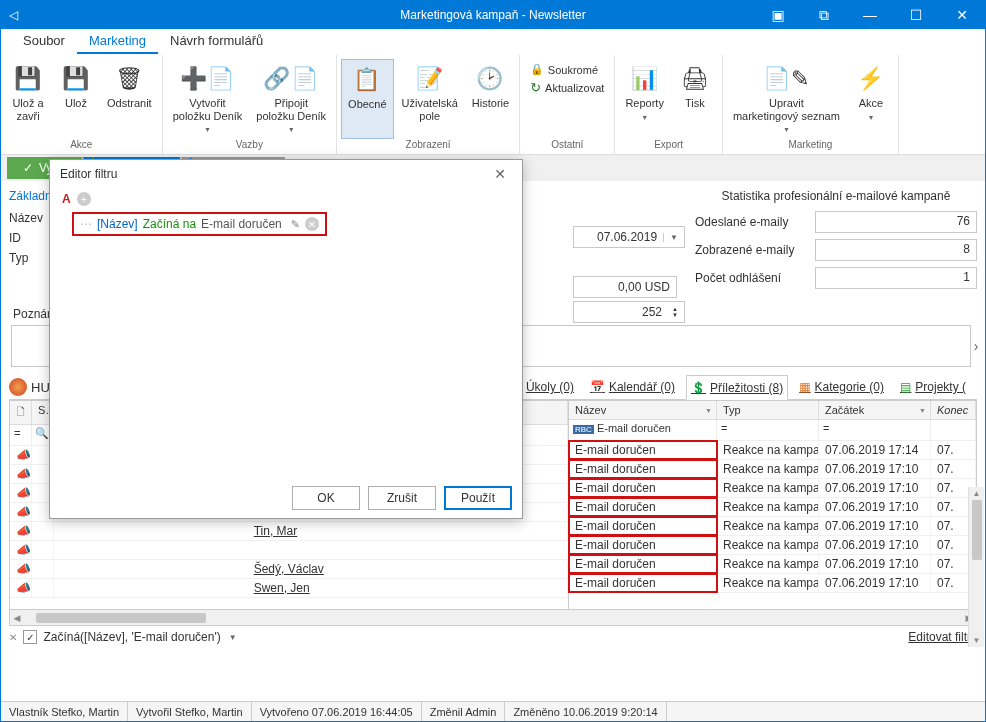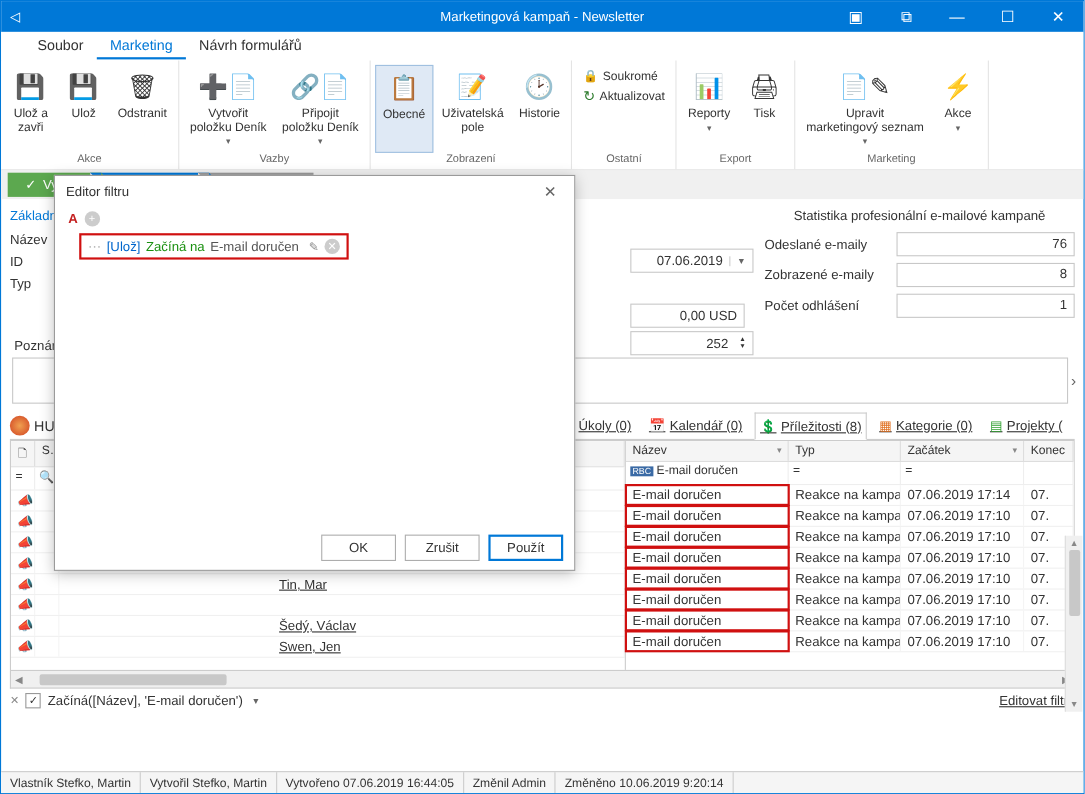--- a/index.html
+++ b/index.html
@@ -6,21 +6,21 @@
     body { width: 986px; height: 722px; overflow: hidden; background: #fff; border: 1px solid #0078d7; position: relative; font-size: 12px; color: #333; }
     
     
     .title-bar { height: 28px; background: #0078d7; color: #fff; display: flex; align-items: center; justify-content: space-between; padding: 0 0 0 8px; }
     .title-bar .left { display: flex; align-items: center; gap: 8px; }
     .title-text { position: absolute; left: 50%; transform: translateX(-50%); font-size: 12px; }
     .title-bar .right { display: flex; }
     .win-btn { width: 46px; height: 28px; display: flex; align-items: center; justify-content: center; cursor: pointer; font-size: 14px; }
     
     
-    .menu-tabs { height: 26px; background: #fff; display: flex; padding-left: 21px; border-bottom: 1px solid transparent; }
+    .menu-tabs { height: 26px; background: #fff; display: flex; padding-left: 10px; border-bottom: 1px solid transparent; }
     .menu-tab { padding: 4px 12px; cursor: pointer; font-size: 13px; }
     .menu-tab.active { color: #0078d7; border-bottom: 2px solid #0078d7; }
     
     
     .ribbon { height: 100px; display: flex; background: #fff; border-bottom: 1px solid #ddd; }
     .ribbon-group { display: flex; flex-direction: column; align-items: center; border-right: 1px solid #e4e4e4; padding: 4px 4px 2px; }
     .ribbon-group-items { display: flex; gap: 2px; flex: 1; }
     .ribbon-group-label { font-size: 10px; color: #666; margin-top: auto; padding-bottom: 2px; }
     .ribbon-btn { display: flex; flex-direction: column; align-items: center; justify-content: flex-start; padding: 4px 6px 2px; cursor: pointer; text-align: center; min-width: 46px; }
     .ribbon-btn.active { background: #dfe9f5; border: 1px solid #a0c0e0; }
@@ -401,21 +401,21 @@
         <div class="grid-cell" style="width: 22px;"><span class="row-icon">📣</span></div>
         <div class="grid-cell" style="width: 22px;"></div>
         <div class="grid-cell underline" style="width: 520px; padding-left: 200px;">Swen, Jen</div>
       </div>
     </div>
   <div class="right-grid" id="right-grid">
       <div class="grid-header-row">
         <div class="grid-header-cell sorted" style="width: 148px;">Název</div>
         <div class="grid-header-cell" style="width: 102px;">Typ</div>
         <div class="grid-header-cell sorted" style="width: 112px;">Začátek</div>
-        <div class="grid-header-cell" style="width: 45px;">Konec</div>
+        <div class="grid-header-cell" style="width: 45px; font-style: italic;">Konec</div>
       </div>
       <div class="filter-row">
         <div class="filter-cell" style="width: 148px;"><span style="background:#3a6aa5;color:#fff;padding:0 2px;font-size:8px;margin-right:3px;">RBC</span>E-mail doručen</div>
         <div class="filter-cell" style="width: 102px;">=</div>
         <div class="filter-cell" style="width: 112px;">=</div>
         <div class="filter-cell" style="width: 45px;"></div>
       </div>
       <div class="grid-row">
         <div class="grid-cell red-box" style="width: 148px;">E-mail doručen</div>
         <div class="grid-cell" style="width: 102px;">Reakce na kampaň</div>
@@ -502,21 +502,21 @@
     <span>Editor filtru</span>
     <span class="modal-close">✕</span>
   </div>
   <div class="modal-body">
     <div class="filter-root-row">
       <span class="aop">A</span>
       <span class="plus-circle">+</span>
     </div>
     <div class="filter-cond-row">
       <span class="dots">⋯</span>
-      <span class="fld">[Ulož]</span>
+      <span class="fld">[Název]</span>
       <span class="opv">Začíná na</span>
       <span class="vlit">E-mail doručen</span>
       <span class="edit-pencil">✎</span>
       <span class="del-circle">✕</span>
     </div>
   </div>
   <div class="modal-footer">
     <div class="btn">OK</div>
     <div class="btn">Zrušit</div>
     <div class="btn primary">Použít</div>

